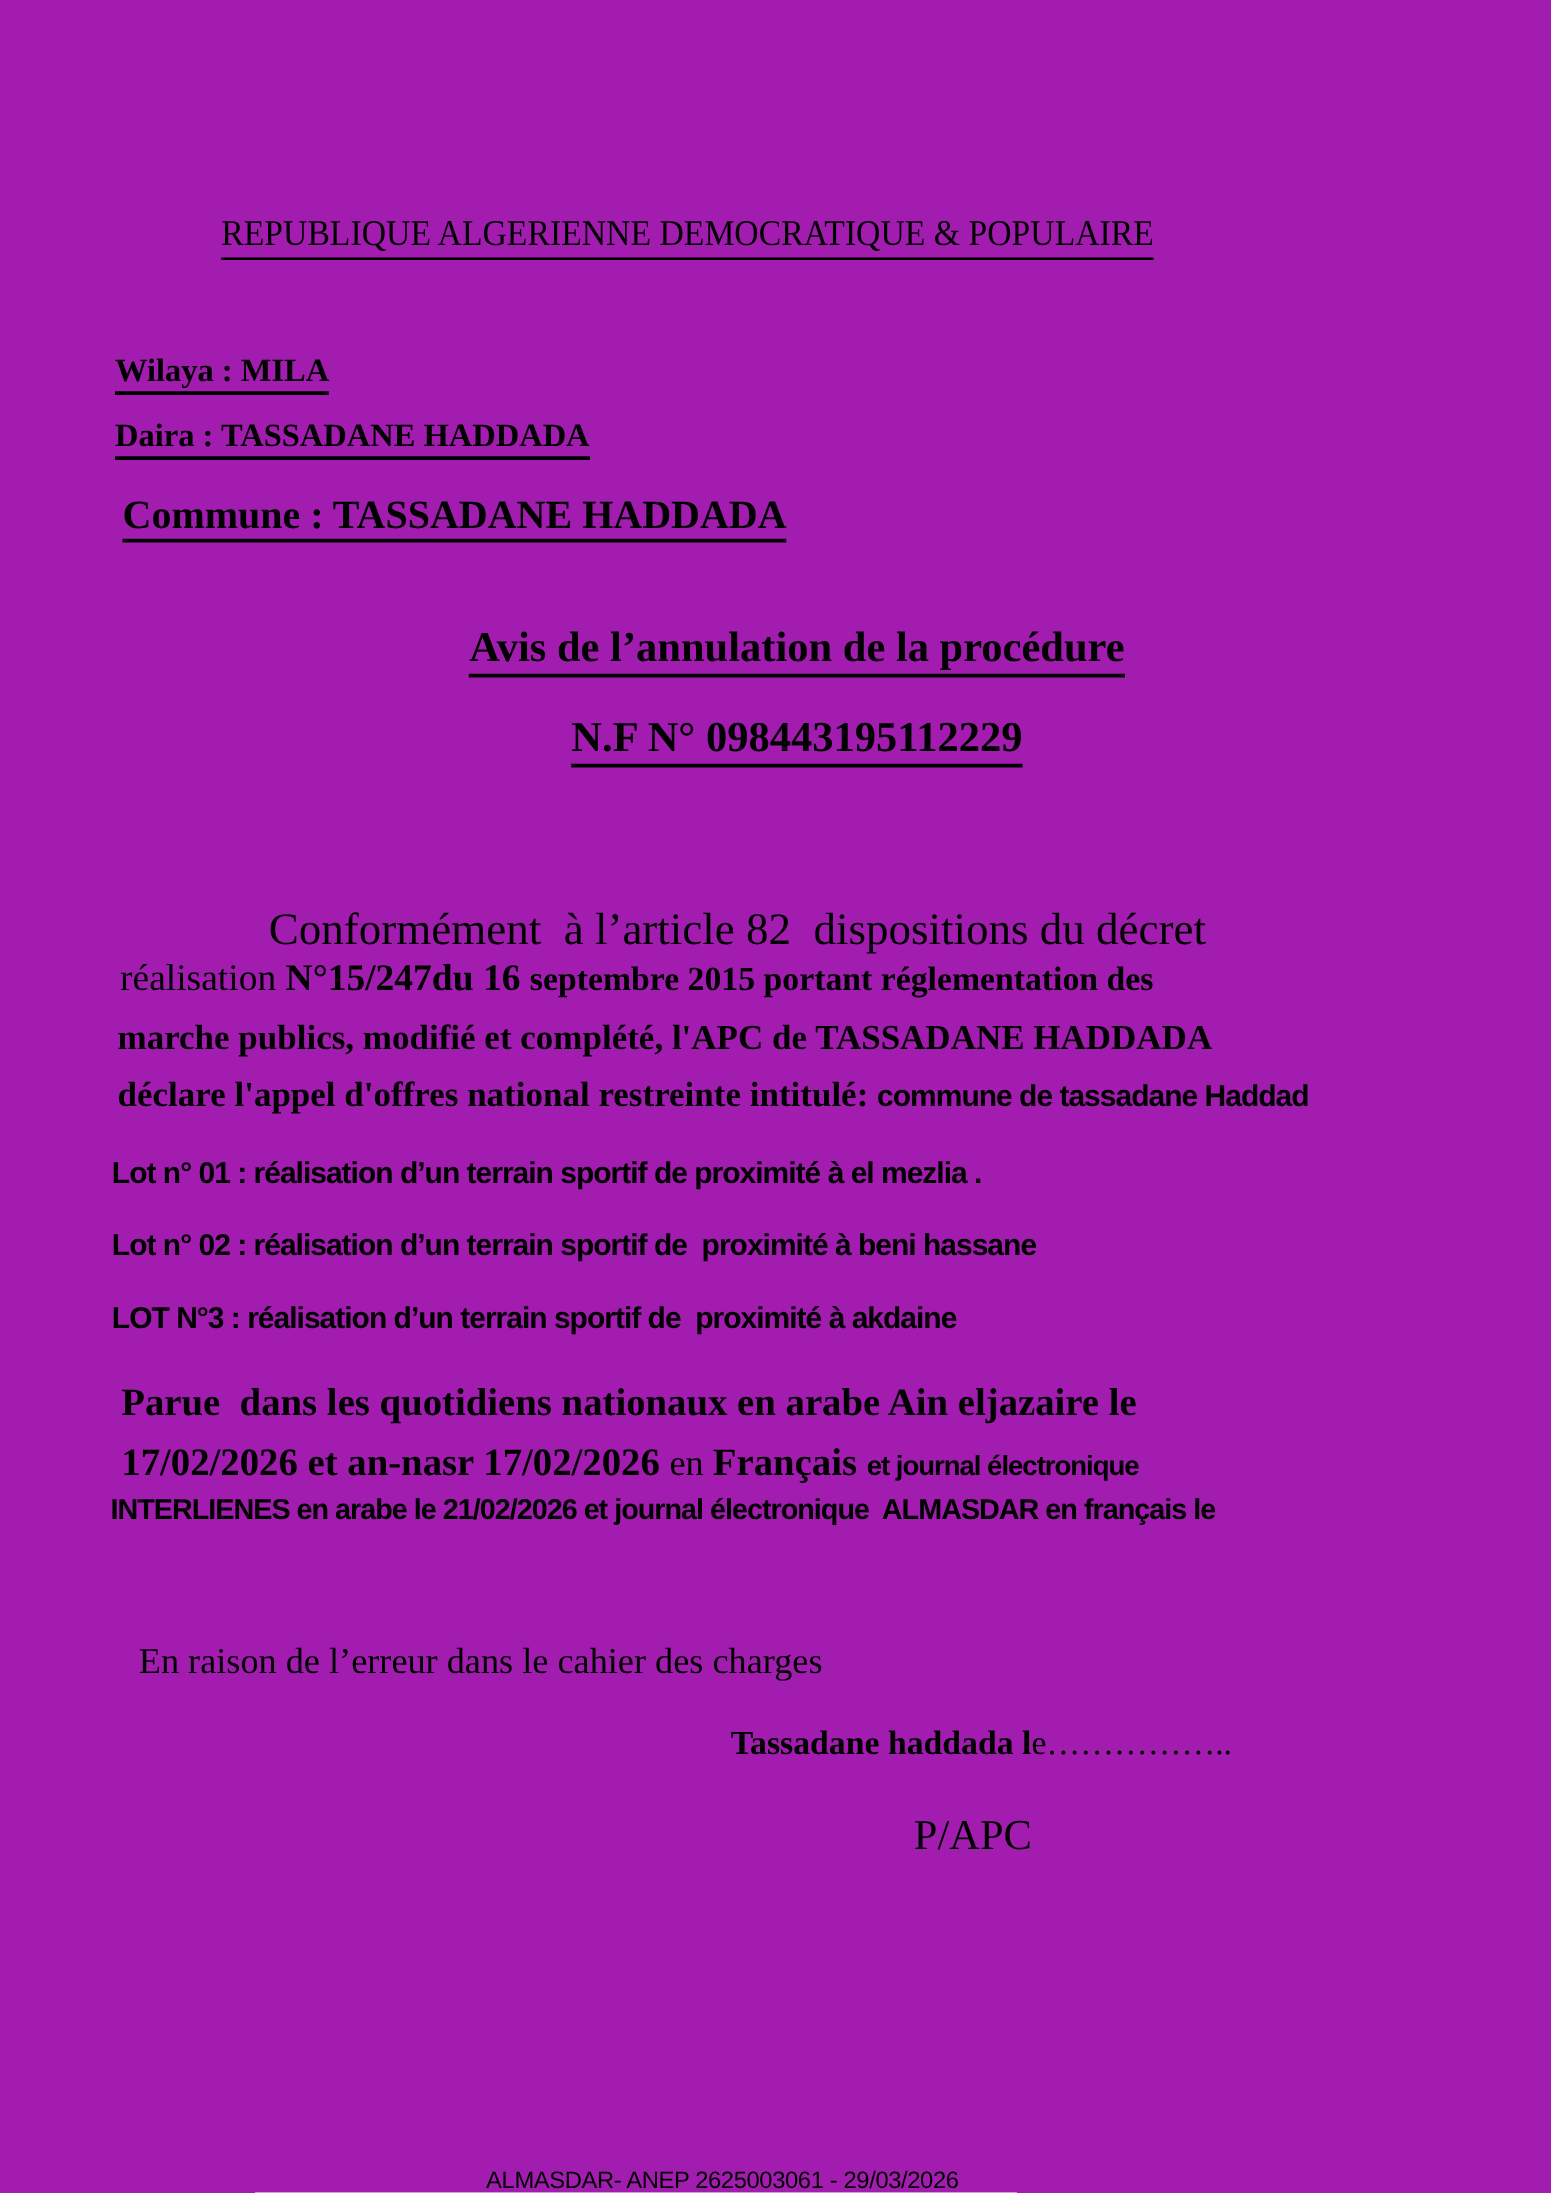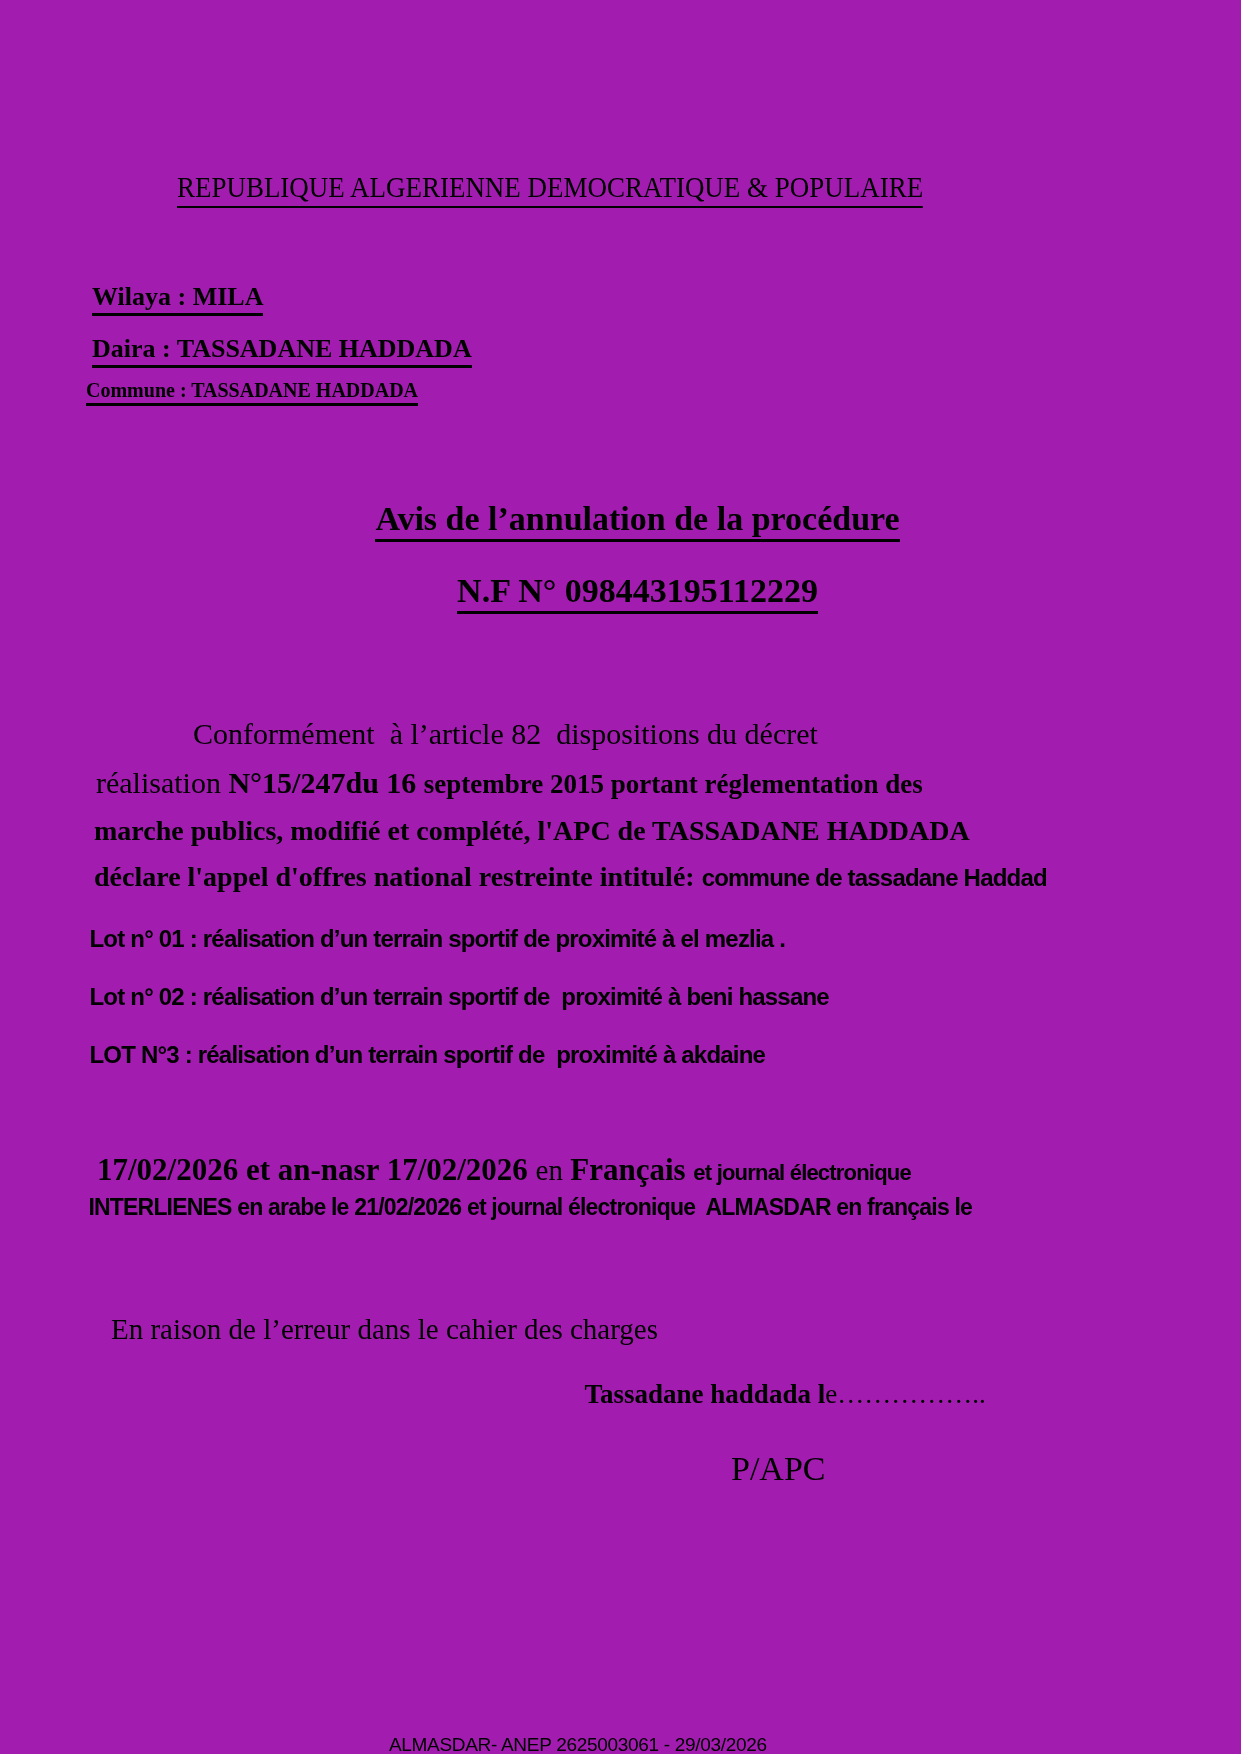--- a/index.html
+++ b/index.html
@@ -37,26 +37,26 @@
   }
 
   .header-line {
     top: 138px; left: 150px;
     font-size: 29px;
     transform: scaleX(0.93);
     transform-origin: left center;
   }
   .admin-wilaya  { top: 252px; left: 66px; font-size: 26px; font-weight: bold; }
   .admin-daira   { top: 304px; left: 66px; font-size: 26px; font-weight: bold; }
-  .admin-commune { top: 356px; left: 66px; font-size: 20px; font-weight: bold; }
+  .admin-commune { top: 356px; left: 66px; font-size: 32px; font-weight: bold; }
 
   .doc-title { top: 460px; left: 0; width: 1241px; text-align: center; font-size: 34px; font-weight: bold; }
   .doc-nf    { top: 532px; left: 0; width: 1241px; text-align: center; font-size: 34px; font-weight: bold; }
 
-  .p-line1 { top: 682px; left: 163px; font-size: 30px; }
+  .p-line1 { top: 682px; left: 179px; font-size: 36px; }
   .p-line2 { top: 731px; left: 66px;  font-size: 30px; }
   .p-line2 .sm { font-size: 27px; }
   .p-line3 { top: 783px; left: 66px; font-size: 28px; font-weight: bold; }
   .p-line4 { top: 829px; left: 66px; font-size: 28px; font-weight: bold; }
   .p-line4 .sans-b { font-size: 24px; }
 
   .lot { left: 66px; font-size: 24px; }
   .lot-1 { top: 897px; }
   .lot-2 { top: 955px; }
   .lot-3 { top: 1013px; }
@@ -125,20 +125,23 @@
   <div class="line lot lot-1 sans-b">
     <span>Lot n° 01 : réalisation d’un terrain sportif de proximité à el mezlia .</span>
   </div>
   <div class="line lot lot-2 sans-b">
     <span>Lot n° 02 : réalisation d’un terrain sportif de  proximité à beni hassane</span>
   </div>
   <div class="line lot lot-3 sans-b">
     <span>LOT N°3 : réalisation d’un terrain sportif de  proximité à akdaine</span>
   </div>
 
+  <div class="line pub1">
+    <span>Parue  dans les quotidiens nationaux en arabe Ain eljazaire le</span>
+  </div>
   <div class="line pub2">
     <span>17/02/2026 et an-nasr 17/02/2026 </span><span class="rg">en </span><span>Français </span><span class="sans-b">et </span><span class="sans-b">journal électronique</span>
   </div>
   <div class="line pub3 sans-b">
     <span>INTERLIENES en arabe le 21/02/2026 et journal électronique  ALMASDAR en français le</span>
   </div>
 
   <div class="line reason">
     <span>En raison de l’erreur dans le cahier des charges</span>
   </div>

